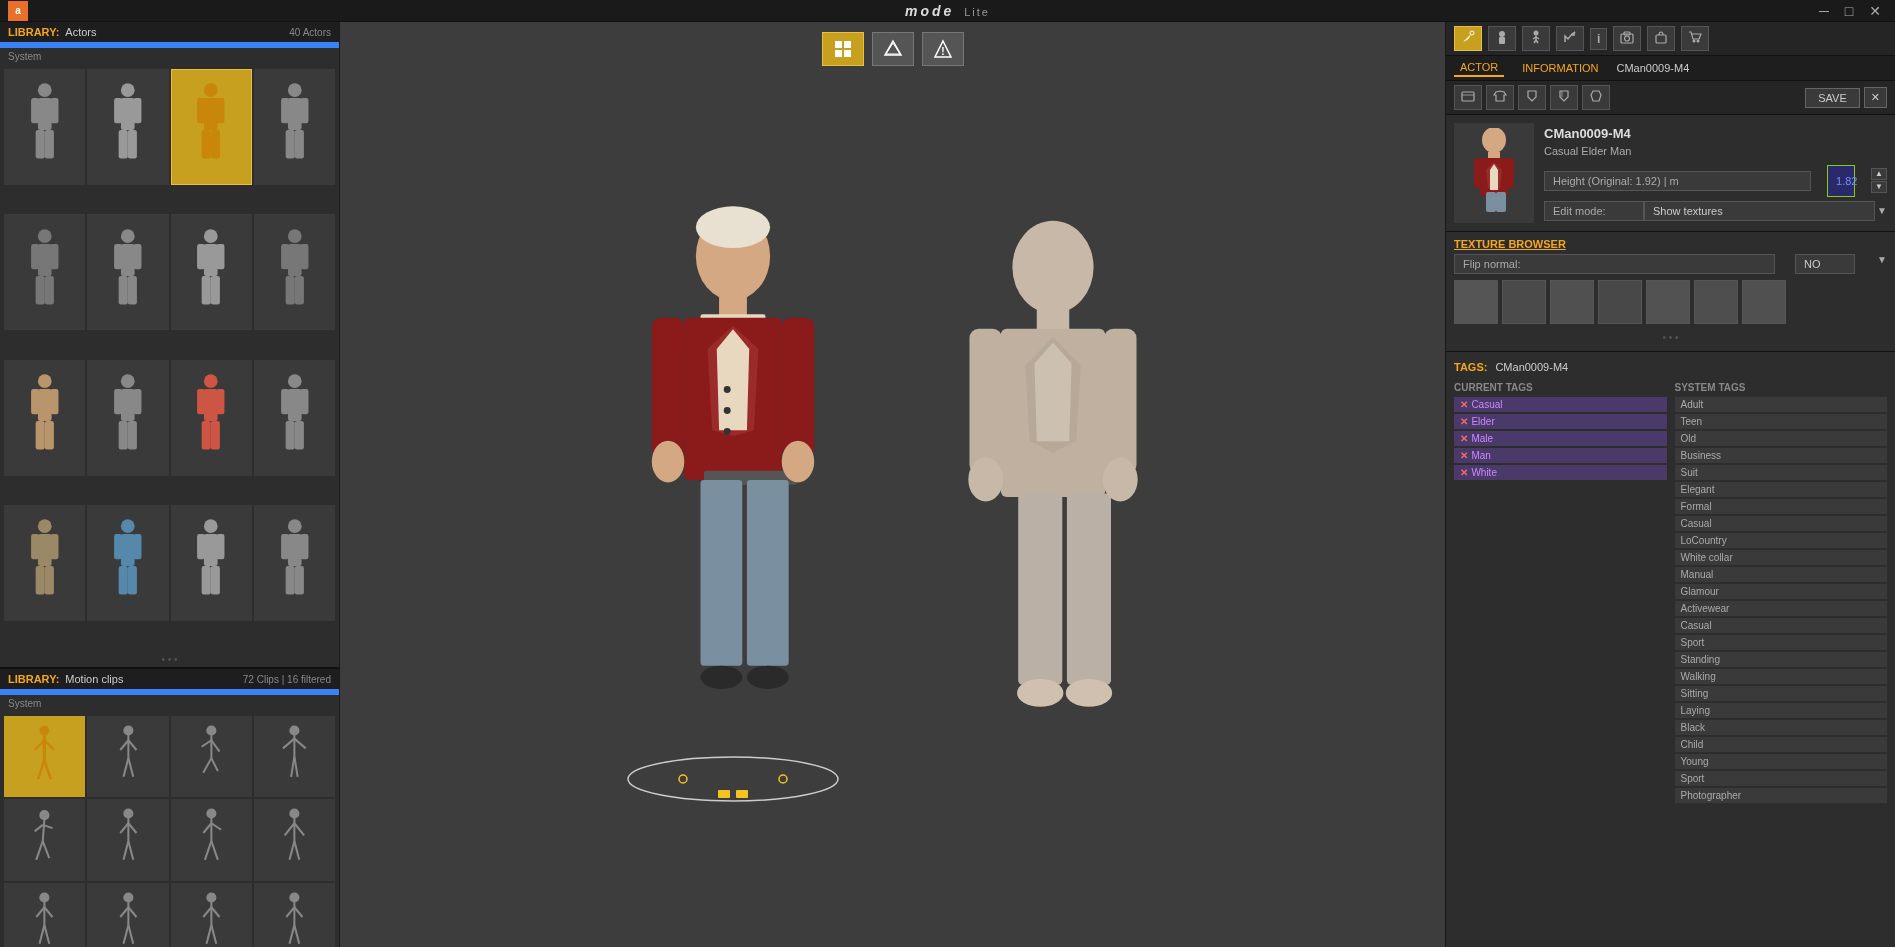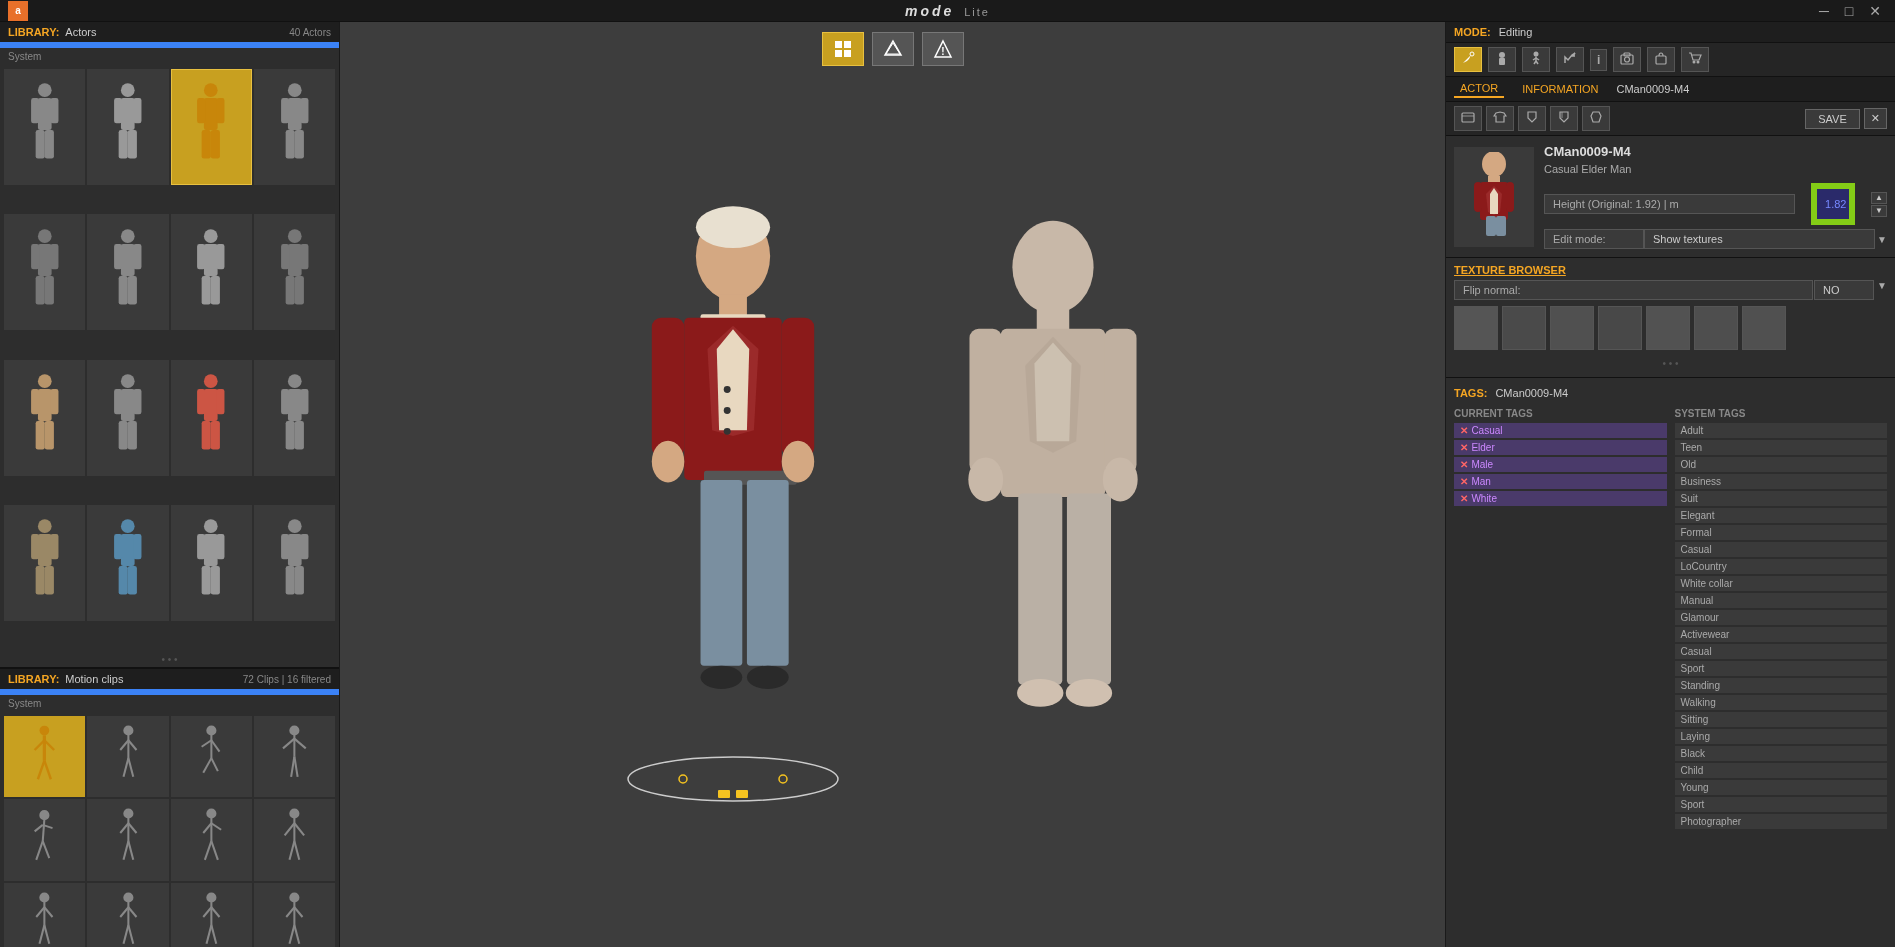--- a/index.html
+++ b/index.html
@@ -348,25 +348,25 @@
     .height-label {
       background: #3a3a3a;
       border: 1px solid #555;
       color: #aaa;
       padding: 3px 8px;
       font-size: 11px;
       flex: 1;
     }
     .height-value {
       background: #2a2a6a;
-      border: 6px solid #84cc16;
+      border: 1px solid #84cc16;
       color: #7788ff;
       padding: 9px 8px;
       font-size: 11px;
-      width: 44px;
+      width: 28px;
       text-align: center;
     }
     .height-arrows {
       display: flex;
       flex-direction: column;
       gap: 1px;
     }
     .arrow-btn {
       background: #3a3a3a;
       border: 1px solid #555;
@@ -405,21 +405,21 @@
     }
     .section-title {
       color: #f5a623;
       font-size: 11px;
       font-weight: bold;
       margin-bottom: 4px;
       text-decoration: underline;
     }
     .flip-normal-row {
       display: flex;
-      gap: 1px;
+      gap: 20px;
       margin-bottom: 6px;
     }
     .flip-label {
       background: #3a3a3a;
       border: 1px solid #555;
       color: #aaa;
       padding: 3px 8px;
       font-size: 11px;
       flex: 1;
     }
@@ -965,24 +965,20 @@
           <ellipse cx="89" cy="412" rx="20" ry="12" fill="#d0c0b0"></ellipse>
 
           <ellipse cx="131" cy="412" rx="20" ry="12" fill="#d0c0b0"></ellipse>
         </svg>
       </div>
     </div>
   </div>
 
   <div id="right-panel">
 
-    <div id="mode-bar">
-      <span id="mode-label">MODE:</span>
-      <span id="mode-value">Editing</span>
-    </div>
 
     <div id="tools-bar">
       <div class="tool-btn active">
         <svg width="14" height="14" viewBox="0 0 14 14">
           <path d="M12 2 L10 4 L8 8 L6 10 L2 12 L4 10 L8 6 L10 4 Z" fill="white"></path>
           <circle cx="11" cy="3" r="2" fill="none" stroke="white" stroke-width="1"></circle>
         </svg>
       </div>
       <div class="tool-btn">
         <svg width="14" height="14" viewBox="0 0 14 14">

